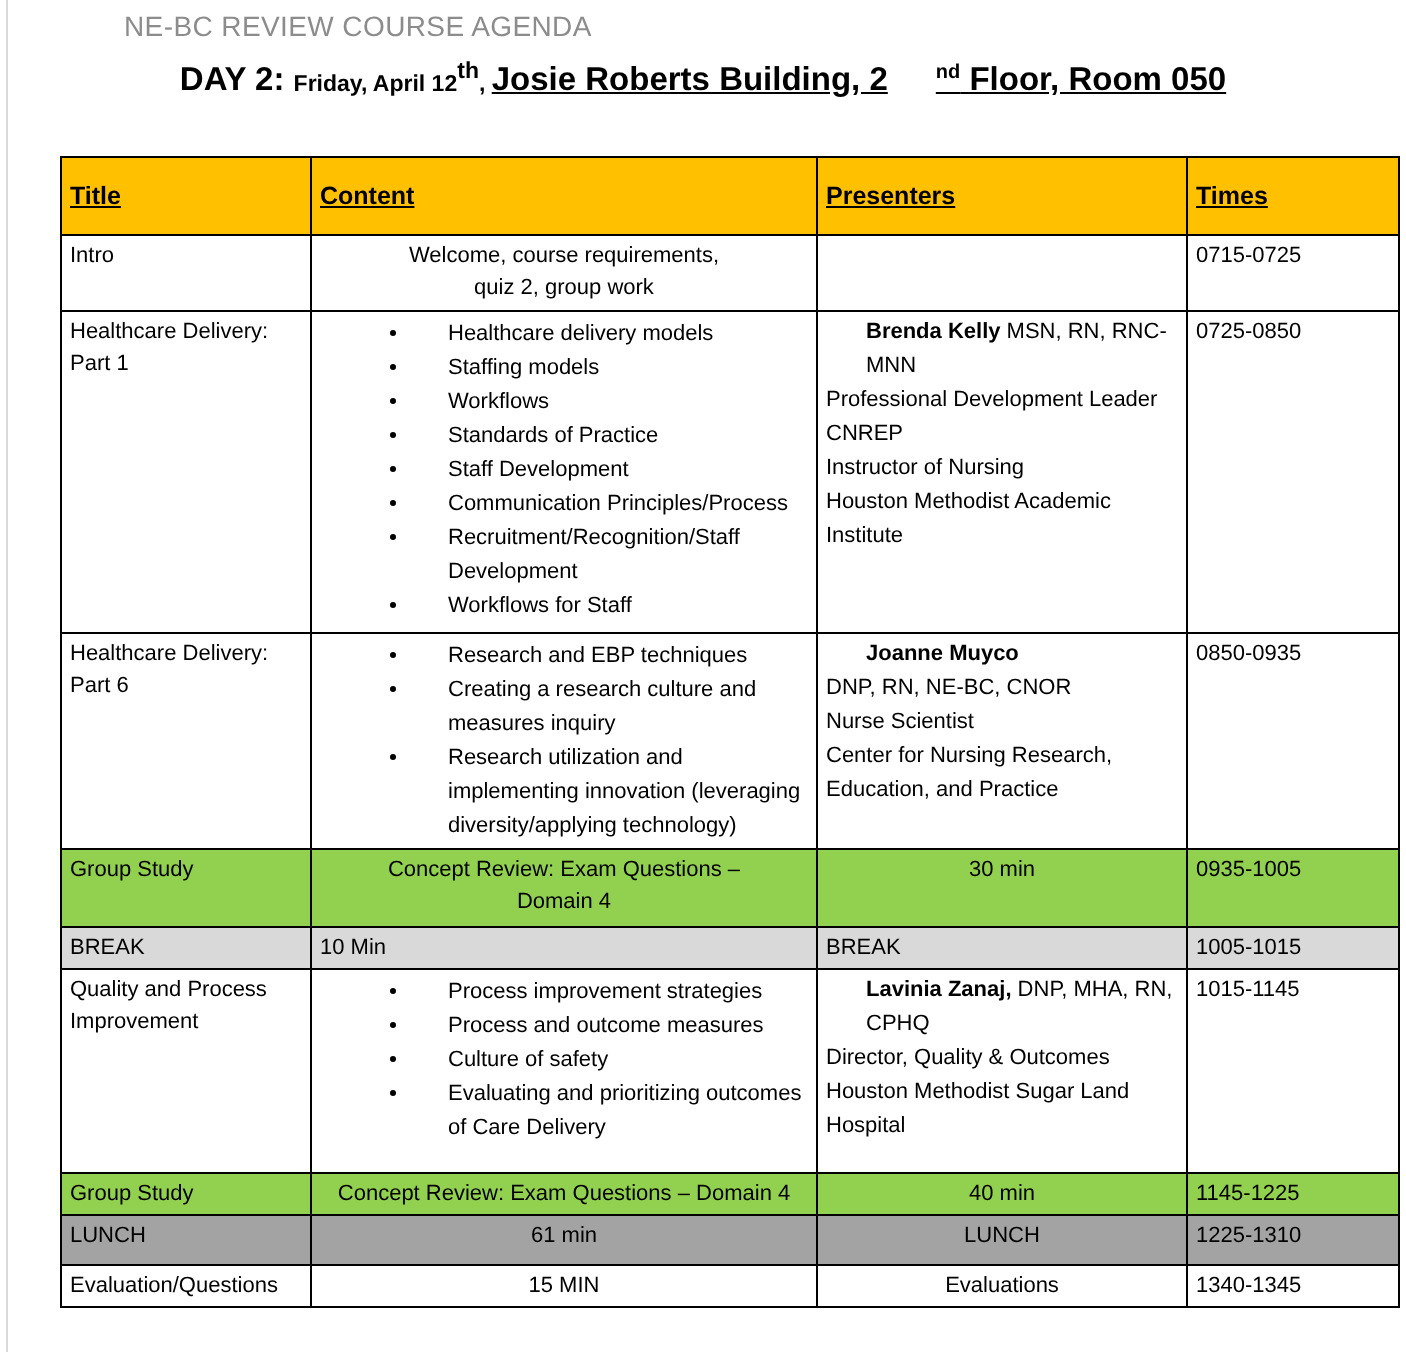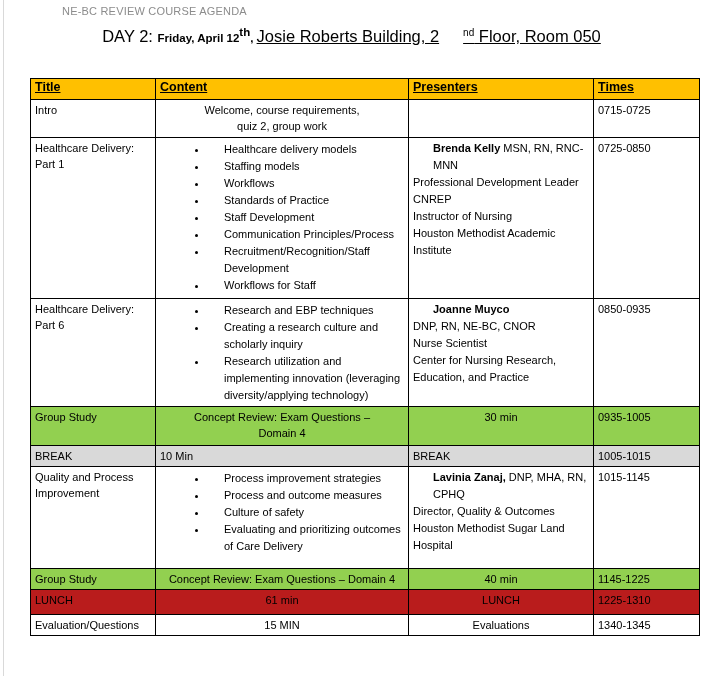--- a/index.html
+++ b/index.html
@@ -10,31 +10,31 @@
     font-family:"Liberation Sans", sans-serif;
     color:#000;
     overflow:hidden;
   }
   .page-edge{
     position:absolute;left:3px;top:0;bottom:0;width:1px;
     background:#d9d9d9;
   }
   .doc-label{
     padding:5px 0 0 62px;
-    font-size:11px;
+    font-size:14px;
     color:#8c8c8c;
     letter-spacing:0.2px;
   }
   .doc-title{
     margin-top:4px;
     text-align:center;
     white-space:nowrap;
     line-height:22px;
   }
-  .t-big{font-size:16.5px;font-weight:400;margin-top:12px;}
+  .t-big{font-size:16.5px;font-weight:700;margin-top:12px;}
   .t-small{font-size:11.5px;font-weight:700;}
   .ul{text-decoration:underline;}
   .t-big sup{font-size:10px;padding-left:24px;}
 
   table.agenda{
     position:absolute;
     left:30px;top:78px;
     width:669px;
     border-collapse:collapse;
     table-layout:fixed;
@@ -50,29 +50,29 @@
     vertical-align:top;
     padding:2px 4px;
     line-height:16px;
     overflow:hidden;
   }
   table.agenda th{
     background:#FFC000;
     text-align:left;
     font-size:12.5px;
     font-weight:700;
-    padding:0 4px;
+    padding:11px 4px;
   }
   table.agenda th .hdr-text{text-decoration:underline;}
 
   .center{text-align:center;}
   .bold{font-weight:700;}
   .bg-green{background:#92D050;}
   .bg-gray{background:#D9D9D9;}
-  .bg-yellow{background:#b91c1c;}
+  .bg-yellow{background:#a3a3a3;}
 
   
   tr.r-hdr   {height:21px;}
   tr.r-intro {height:38px;}
   tr.r-hc1   {height:161px;}
   tr.r-hc2   {height:100px;}
   tr.r-group1{height:39px;}
   tr.r-break {height:19px;margin-left:32px;}
   tr.r-qual  {height:102px;}
   tr.r-group2{height:18px;}
@@ -153,21 +153,21 @@
         </div>
       </td>
       <td>0725-0850</td>
     </tr>
 
     <tr class="r-hc2">
       <td>Healthcare Delivery: Part 6</td>
       <td class="content-cell">
         <ul class="bullets">
           <li>Research and EBP techniques</li>
-          <li>Creating a research culture and scholarly inquiry</li>
+          <li>Creating a research culture and measures inquiry</li>
           <li>Research utilization and implementing innovation (leveraging diversity/applying technology)</li>
         </ul>
       </td>
       <td>
         <div class="pres-first"><b>Joanne Muyco</b><span></span></div>
         <div class="pres-lines">
           <div>DNP, RN, NE-BC, CNOR</div>
           <div>Nurse Scientist</div>
           <div>Center for Nursing Research, Education, and Practice</div>
         </div>

